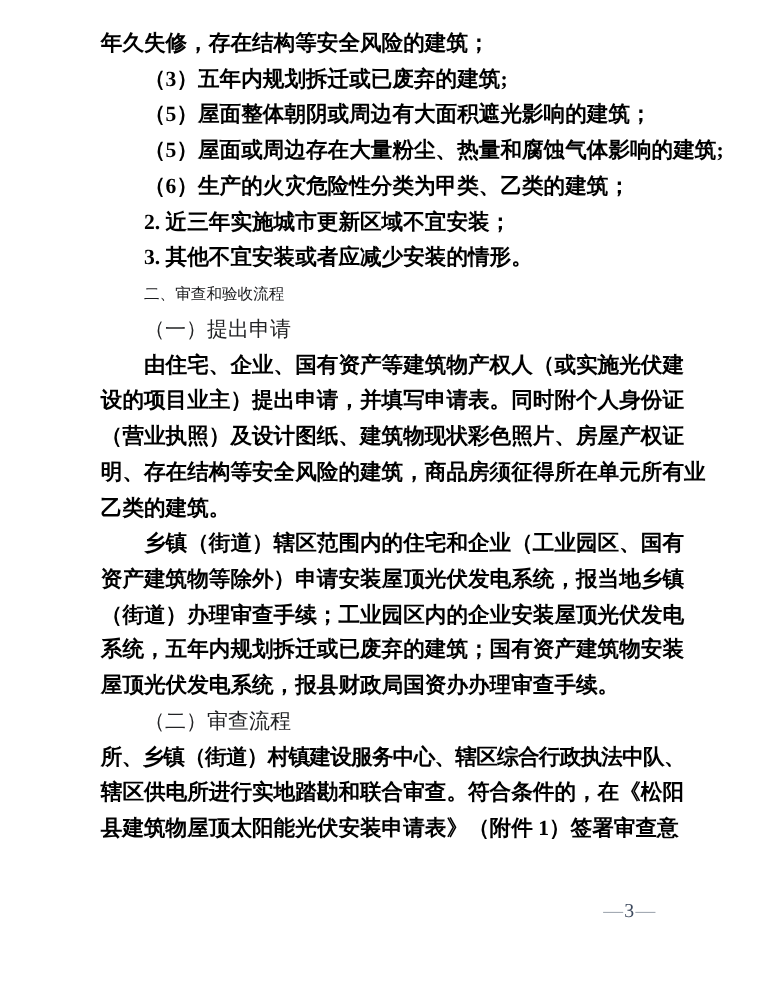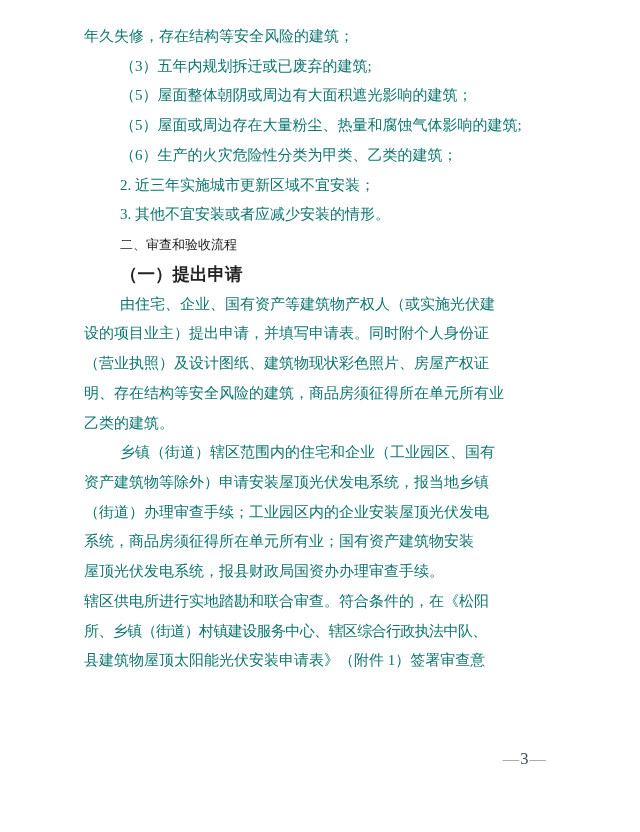--- a/index.html
+++ b/index.html
@@ -13,33 +13,33 @@
   .text-block {
     position: absolute;
     left: 84px; top: 22px;
     width: 472px;
   }
   .ln {
     margin: 0;
     white-space: nowrap;
     height: 29.74px;
     line-height: 29.74px;
-    font-size: 15px;
-    color: #0f766e;
-    font-weight: 400;
+    font-size: 18px;
+    color: #000000;
+    font-weight: 700;
   }
   .ind { padding-left: 36px; }
   .h1 {
     font-family: "Liberation Sans", "DejaVu Sans", sans-serif;
     font-weight: 400;
     font-size: 13px;
     color: #1a1b1d;
   }
   .h2 {
-    font-weight: 700;
+    font-weight: 400;
     font-size: 17.5px;
     color: #222325;
   }
   .tight { letter-spacing: -0.62px; }
   .page-number {
     position: absolute;
     top: 748px;
     left: 0;
     width: 546px;
     text-align: right;
@@ -64,22 +64,23 @@
   <p class="ln ind h1">二、审查和验收流程</p>
   <p class="ln ind h2">（一）提出申请</p>
   <p class="ln ind">由住宅、企业、国有资产等建筑物产权人（或实施光伏建</p>
   <p class="ln">设的项目业主）提出申请，并填写申请表。同时附个人身份证</p>
   <p class="ln">（营业执照）及设计图纸、建筑物现状彩色照片、房屋产权证</p>
   <p class="ln">明、存在结构等安全风险的建筑，商品房须征得所在单元所有业</p>
   <p class="ln">乙类的建筑。</p>
   <p class="ln ind">乡镇（街道）辖区范围内的住宅和企业（工业园区、国有</p>
   <p class="ln">资产建筑物等除外）申请安装屋顶光伏发电系统，报当地乡镇</p>
   <p class="ln">（街道）办理审查手续；工业园区内的企业安装屋顶光伏发电</p>
-  <p class="ln">系统，商品房须征得所在单元所有业；国有资产建筑物安装</p>
+  <p class="ln">系统，五年内规划拆迁或已废弃的建筑；国有资产建筑物安装</p>
   <p class="ln">屋顶光伏发电系统，报县财政局国资办办理审查手续。</p>
+  <p class="ln ind h2">（二）审查流程</p>
+  <p class="ln tight">所、乡镇（街道）村镇建设服务中心、辖区综合行政执法中队、</p>
   <p class="ln">辖区供电所进行实地踏勘和联合审查。符合条件的，在《松阳</p>
-  <p class="ln tight">所、乡镇（街道）村镇建设服务中心、辖区综合行政执法中队、</p>
   <p class="ln">县建筑物屋顶太阳能光伏安装申请表》（附件 1）签署审查意</p>
 </div>
 
 <div class="page-number">
   <span class="pn-dash">—</span><span class="pn-digit">3</span><span class="pn-dash">—</span>
 </div>
 
 </body></html>

